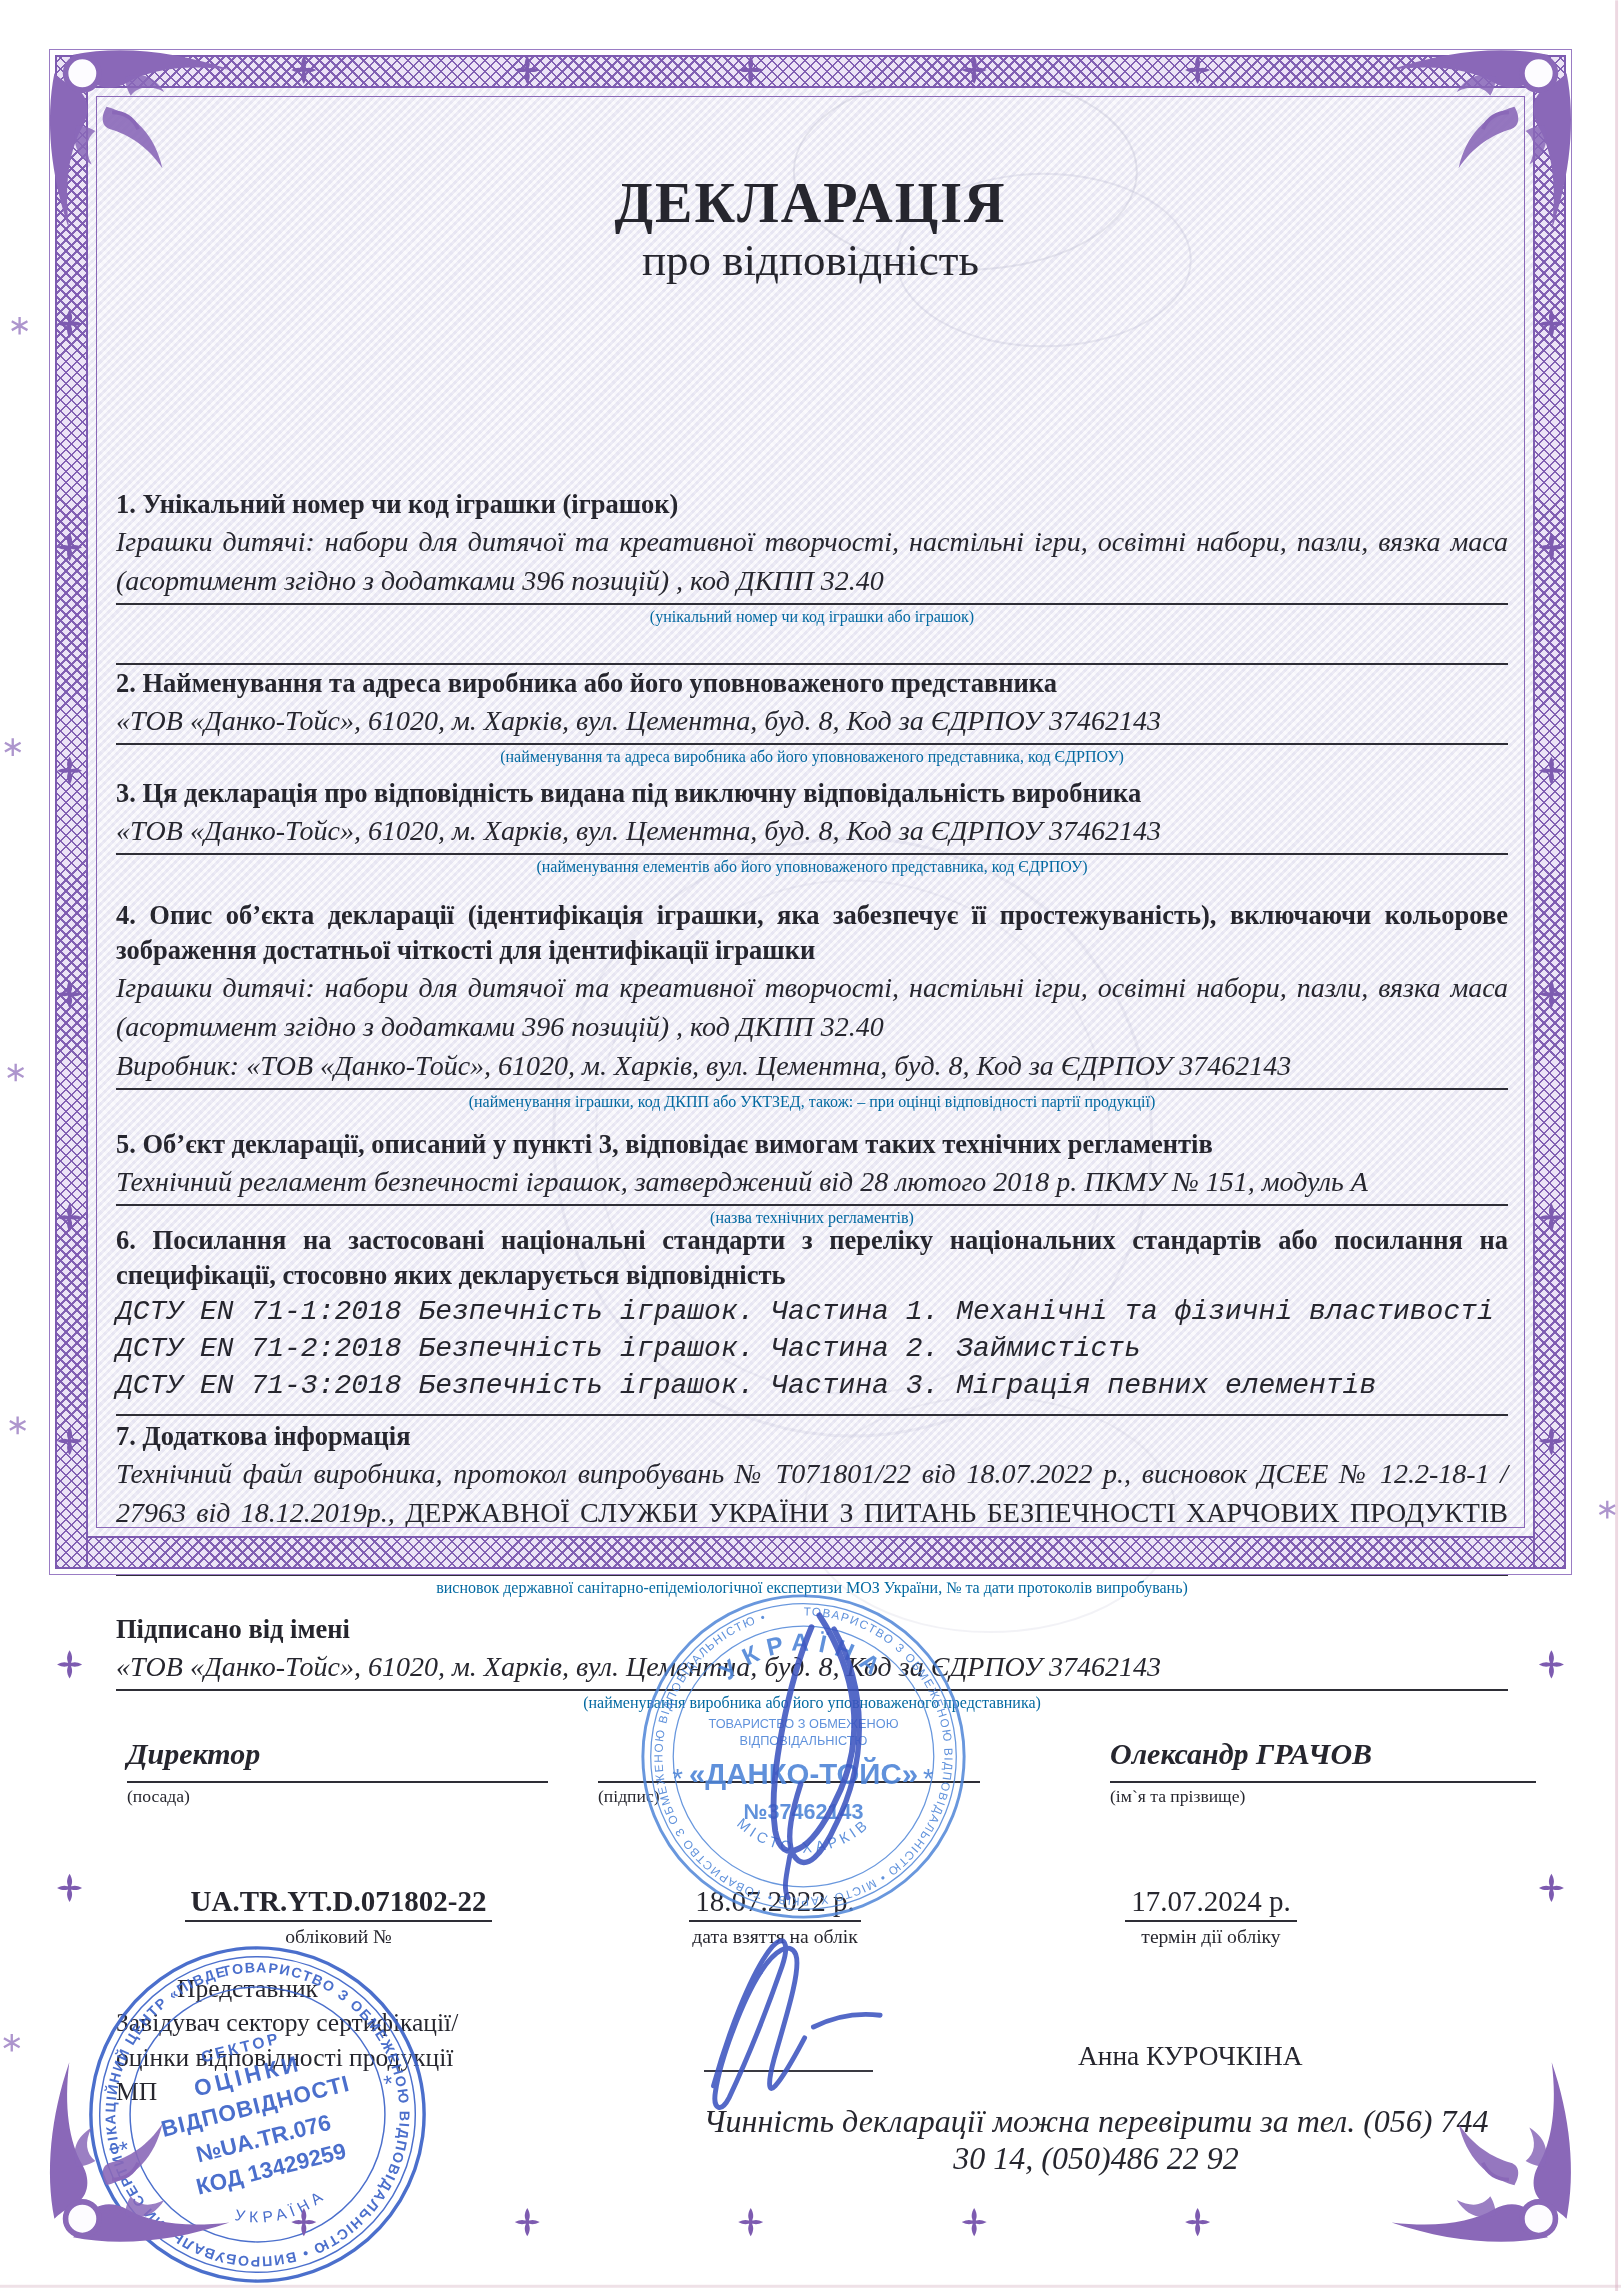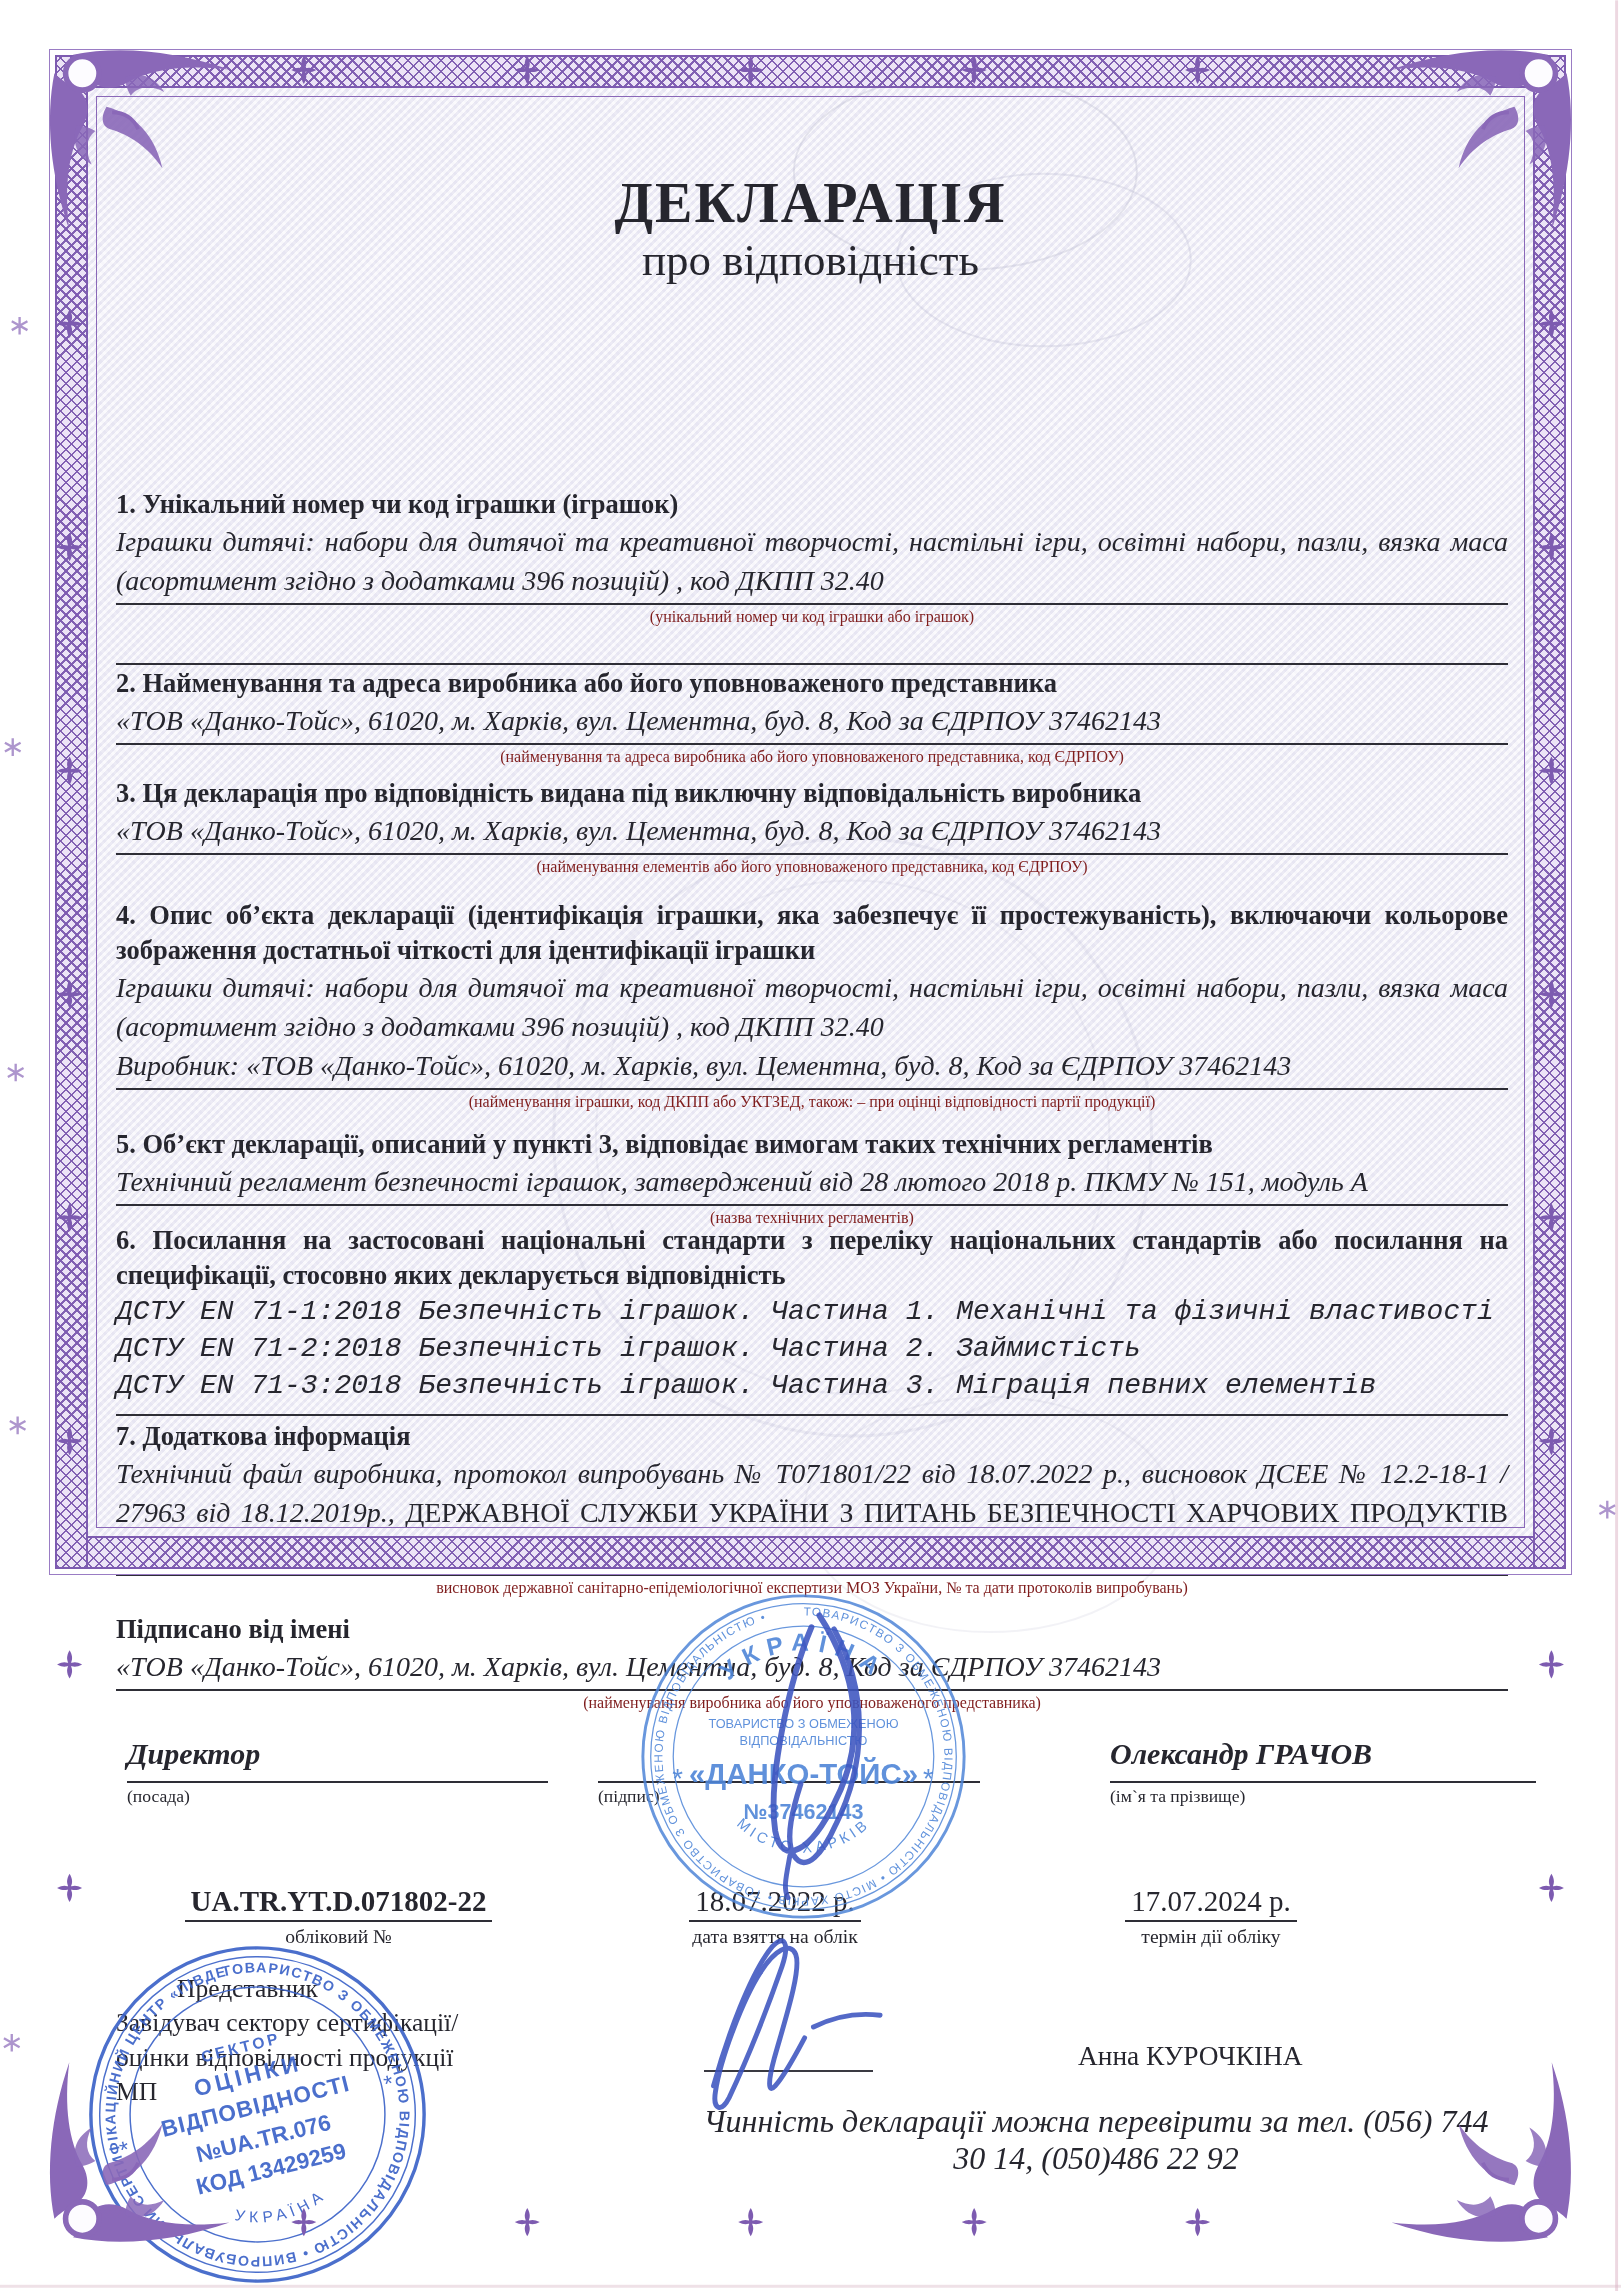--- a/index.html
+++ b/index.html
@@ -28,21 +28,21 @@
   
   .content{position:absolute;inset:0;z-index:2;}
   .title-wrap{top:174px;left:0;width:100%;text-align:center;}
   .title1{font-size:56px;font-weight:bold;letter-spacing:2px;line-height:1.05;}
   .title2{font-size:45px;line-height:1.2;}
   .sec{left:116px;width:1392px;}
   .sec-h{font-size:26.5px;font-weight:bold;line-height:1.32;text-align:justify;}
   .sec-v{font-size:28px;font-style:italic;line-height:1.40;text-align:justify;}
   .sec-v .caps{font-style:normal;}
   .rule{border-bottom:2.5px solid #2e2e36;margin-top:2.9px;}
-  .sec-cap{font-size:16px;text-align:center;color:#7f1d1d;margin-top:2px;line-height:1.25;}
+  .sec-cap{font-size:16px;text-align:center;color:#0369a1;margin-top:2px;line-height:1.25;}
   .toprule{border-top:2.5px solid #2e2e36;padding-top:1px;}
   .std-line{font-size:28px;font-style:italic;line-height:1.33;font-family:Liberation Mono, monospace;}
 
   .sig-col{text-align:left;}
   .sig-val{font-size:30px;font-weight:bold;font-style:italic;min-height:49px;
            border-bottom:2.5px solid #2e2e36;padding-bottom:2px;line-height:47px;}
   .sig-cap{font-size:17.6px;margin-top:2.9px;}
 
   .reg-note{font-size:23px;line-height:1.40;text-align:center;}
   .num-col{text-align:center;}

